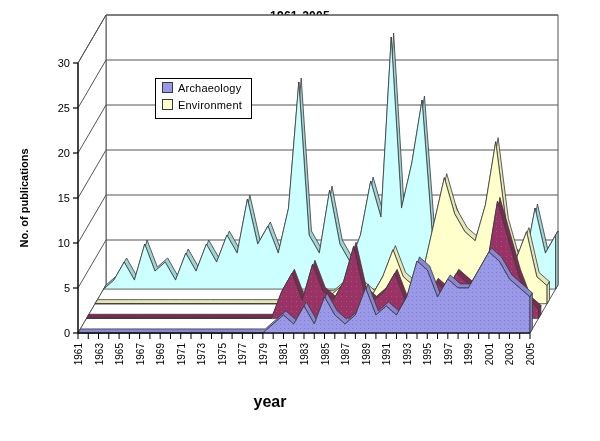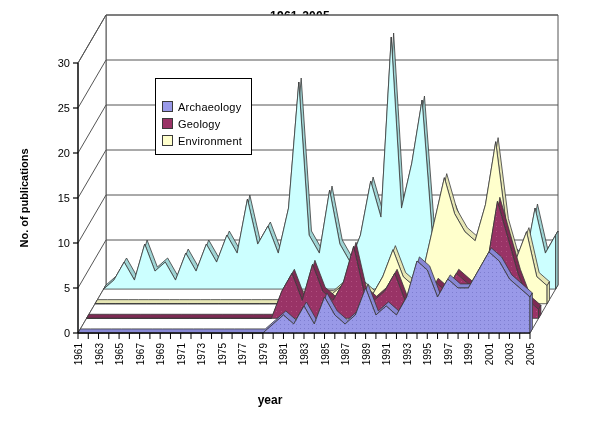--- a/index.html
+++ b/index.html
@@ -16,29 +16,29 @@
     text-align:center;font-size:12px;font-weight:bold;color:#000;
     letter-spacing:.3px;
   }
   #ylabel{
     position:absolute;left:-56px;top:192px;width:160px;
     text-align:center;font-size:11px;font-weight:bold;color:#000;
     transform:rotate(-90deg);
   }
   #xlabel{
     position:absolute;left:200px;top:393px;width:140px;
-    text-align:center;font-size:12px;font-weight:bold;color:#000;
+    text-align:center;font-size:16px;font-weight:bold;color:#000;
   }
   svg#plot{position:absolute;left:0;top:0;}
   .ytick-label{font-size:11px;fill:#000;font-family:"Liberation Sans",sans-serif;}
   .xtick-label{font-size:10px;fill:#000;font-family:"Liberation Sans",sans-serif;}
   #legend{
     position:absolute;left:155px;top:78px;
     background:#ffffff;border:1px solid #000;
-    padding:19px 9px 5px 6px;
+    padding:0 9px 5px 6px;
   }
   .legend-row{display:flex;align-items:center;height:17px;}
   .legend-swatch{
     width:9px;height:9px;border:1px solid #3a3a3a;margin-right:5px;flex:none;
   }
   .legend-text{font-size:11px;color:#000;white-space:nowrap;letter-spacing:.2px;}
 </style>
 </head>
 <body>
 
@@ -191,23 +191,19 @@
         <text x="0" y="0" class="xtick-label" text-anchor="end" transform="translate(534,343) rotate(-90)">2005</text>
       </g>
   </svg>
 
   <div id="legend">
     <div class="legend-row">
       <span class="legend-swatch" style="background: rgb(153, 153, 232);"></span>
       <span class="legend-text">Archaeology</span>
     </div>
     <div class="legend-row">
-      <span class="legend-swatch" style="background: rgb(153, 51, 102);"></span>
-      <span class="legend-text">Geology</span>
-    </div>
-    <div class="legend-row">
       <span class="legend-swatch" style="background: rgb(255, 255, 204);"></span>
       <span class="legend-text">Environment</span>
     </div>
   </div>
 
   <div id="xlabel">year</div>
 </div>
 
 </body></html>

